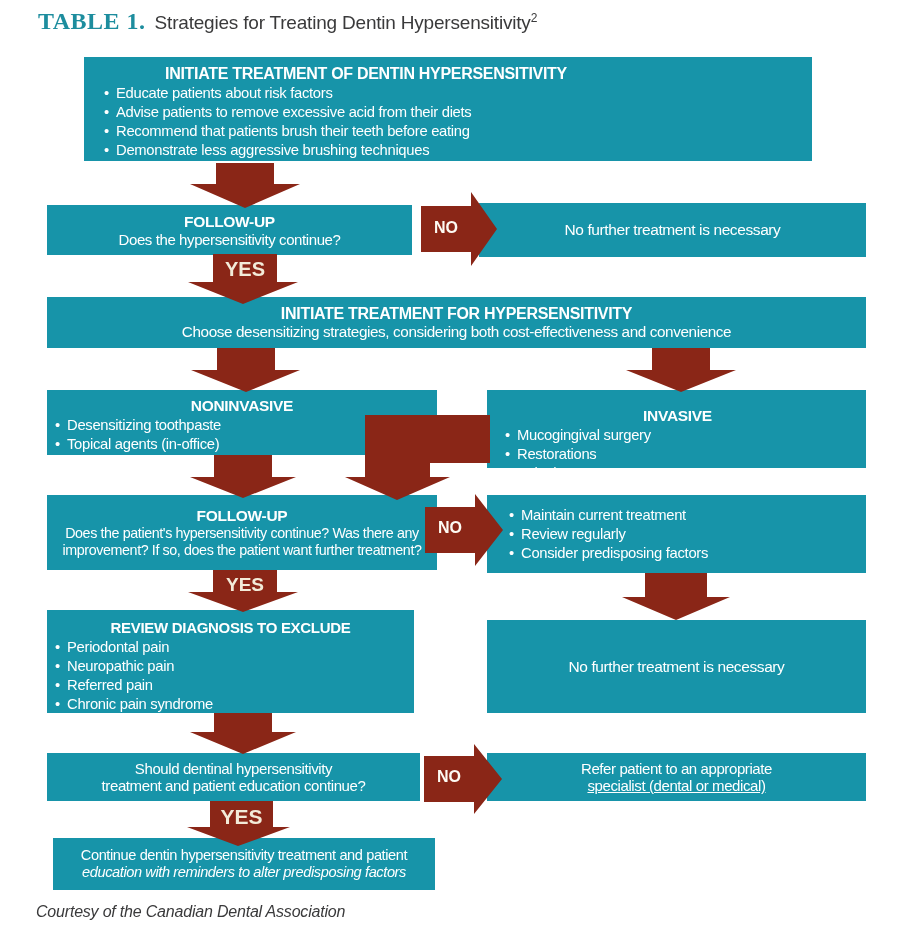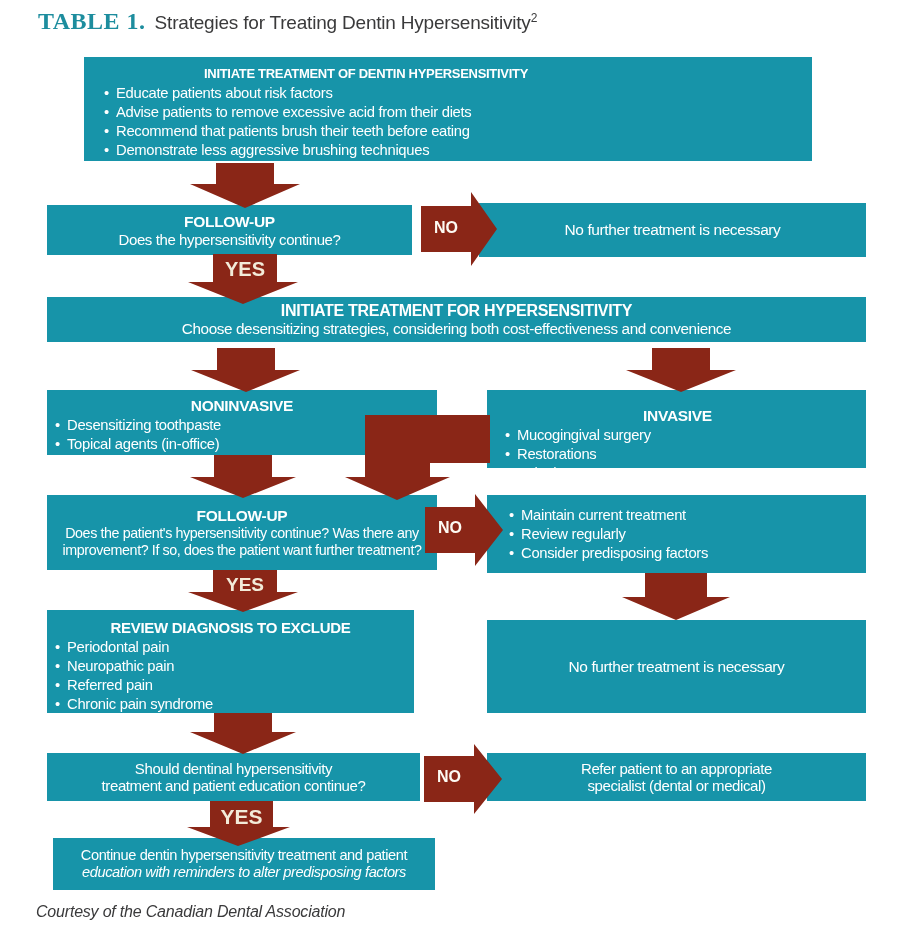--- a/index.html
+++ b/index.html
@@ -48,21 +48,21 @@
 </head>
 <body>
 
 <div id="stage">
 
   <div class="title-row">
     <span class="title-label">TABLE 1.</span><span class="title-text"><span>Strategies for Treating Dentin Hypersensitivity</span><sup>2</sup></span>
   </div>
 
   <div class="box" style="left:84px;top:57px;width:728px;height:104px;padding:7px 10px 0 12px;">
-    <div class="hdr" style="width:540px;font-size:13px;">INITIATE TREATMENT OF DENTIN HYPERSENSITIVITY</div>
+    <div class="hdr" style="width:540px;font-size:16px;">INITIATE TREATMENT OF DENTIN HYPERSENSITIVITY</div>
     <ul>
       <li>Educate patients about risk factors</li>
       <li>Advise patients to remove excessive acid from their diets</li>
       <li>Recommend that patients brush their teeth before eating</li>
       <li>Demonstrate less aggressive brushing techniques</li>
     </ul>
   </div>
 
   <div class="box" style="left:47px;top:205px;width:365px;height:50px;">
     <div class="center-col">
@@ -70,21 +70,21 @@
       <div class="qline" style="font-size:15px;">Does the hypersensitivity continue?</div>
     </div>
   </div>
 
   <div class="box" style="left:479px;top:203px;width:387px;height:54px;">
     <div class="center-col">
       <div class="qline" style="font-size:15.5px;">No further treatment is necessary</div>
     </div>
   </div>
 
-  <div class="box" style="left:47px;top:297px;width:819px;height:45px;">
+  <div class="box" style="left:47px;top:297px;width:819px;height:51px;">
     <div class="center-col">
       <div class="hdr" style="font-size:16px;">INITIATE TREATMENT FOR HYPERSENSITIVITY</div>
       <div class="qline" style="font-size:15.3px;">Choose desensitizing strategies, considering both cost-effectiveness and convenience</div>
     </div>
   </div>
 
   <div class="box" style="left:47px;top:390px;width:390px;height:65px;padding-top:6px;">
     <div class="hdr">NONINVASIVE</div>
     <ul>
       <li>Desensitizing toothpaste</li>
@@ -138,21 +138,21 @@
   <div class="box" style="left:47px;top:753px;width:373px;height:48px;">
     <div class="center-col">
       <div class="qline" style="font-size:15px;">Should dentinal hypersensitivity</div>
       <div class="qline" style="font-size:15px;">treatment and patient education continue?</div>
     </div>
   </div>
 
   <div class="box" style="left:487px;top:753px;width:379px;height:48px;">
     <div class="center-col">
       <div class="qline" style="font-size:15px;">Refer patient to an appropriate</div>
-      <div class="qline" style="font-size:15px;">specialist (dental or medical)</div>
+      <div class="qline" style="font-size:15px;text-decoration:underline;">specialist (dental or medical)</div>
     </div>
   </div>
 
   <div class="box" style="left:53px;top:838px;width:382px;height:52px;">
     <div class="center-col">
       <div class="qline" style="font-size:14.6px;">Continue dentin hypersensitivity treatment and patient</div>
       <div class="qline" style="font-size:14.6px;font-style:italic;">education with reminders to alter predisposing factors</div>
     </div>
   </div>
 

